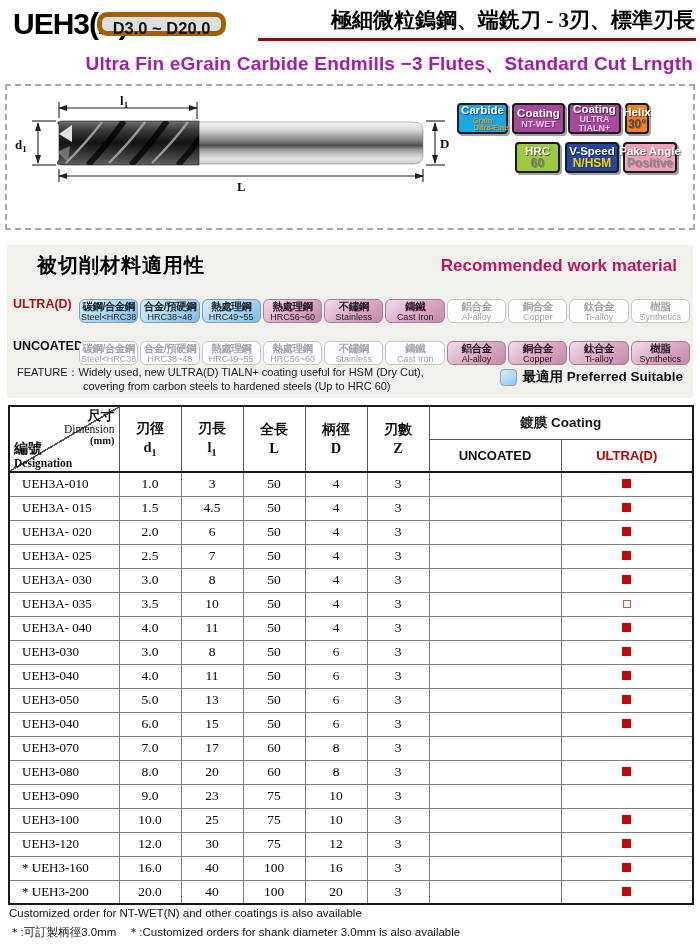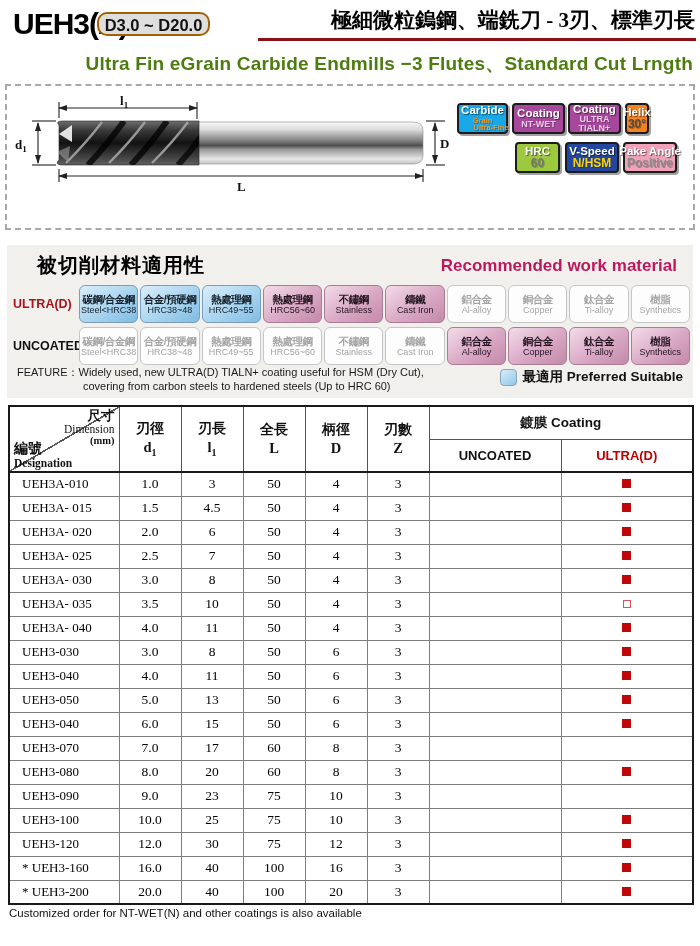--- a/index.html
+++ b/index.html
@@ -5,22 +5,22 @@
   html,body { margin:0; padding:0; background:#fff; }
   * { box-sizing:border-box; }
   .page {
     position:relative; width:700px; height:946px; background:#ffffff;
     font-family:"Liberation Sans", sans-serif; color:#111; overflow:hidden;
   }
 
   
   .model { position:absolute; left:13px; top:7px; font-size:30px; font-weight:800; letter-spacing:-1px; color:#000; }
   .range-badge {
-    position:absolute; left:97px; top:12px; width:113px; height:24px;
-    background:#dedede; border:2px solid #a16207; border-radius:10px;
+    position:absolute; left:97px; top:12px; width:129px; height:24px;
+    background:#dedede; border:5px solid #a16207; border-radius:10px;
     font-size:16.5px; font-weight:bold; text-align:center; line-height:22px; color:#111;
   }
   .title-zh {
     position:absolute; right:5px; top:6px; font-family:"Liberation Serif","DejaVu Serif",serif;
     font-size:21px; font-weight:700; color:#000; white-space:nowrap;
   }
   .red-underline { position:absolute; left:258px; top:38px; width:438px; height:3px; }
   .subtitle {
     position:absolute; right:7px; top:51px; font-size:19px; font-weight:bold;
     white-space:nowrap; letter-spacing:0.2px;
@@ -45,21 +45,21 @@
   .badge.sub-tiny  .b-sub { font-size:7.5px; }
   .badge.sub-small .b-sub { font-size:9px; }
   .badge.sub-big   .b-sub { font-size:12px; }
 
   
   .mat-panel { position:absolute; left:7px; top:245px; width:686px; height:153px; background:#f1f0ed; border-radius:0; }
   .mat-title-zh { position:absolute; left:30px; top:7px; font-size:20px; font-weight:bold; color:#000; letter-spacing:1px; }
   .mat-title-en { position:absolute; right:16px; top:11px; font-size:17px; font-weight:bold; }
   .mat-row { position:absolute; left:6px; right:3px; height:38px; display:flex; align-items:center; }
   .mat-row-label { width:66px; font-size:12.5px; font-weight:bold; flex:none; }
-  .mat-cells { flex:1; display:flex; gap:2px; height:38px; }
+  .mat-cells { flex:1; display:flex; gap:2px; height:38px;align-items:flex-end; }
   .mat-cell {
     flex:1; border-radius:6px; display:flex; flex-direction:column; justify-content:center;
     text-align:center; line-height:1.15; overflow:hidden;
   }
   .mat-cell .m-zh { font-size:10.5px; font-weight:bold; letter-spacing:-0.5px; }
   .mat-cell .m-en { font-size:9px; }
   .mat-cell.r-preferred { background:linear-gradient(145deg,#d9edfa 0%,#a8d4ef 55%,#7fbce4 100%); border:1px solid #7d9db8; color:#15202a; }
   .mat-cell.r-suitable  { background:linear-gradient(145deg,#f3dce9 0%,#d9a8c4 55%,#c489aa 100%); border:1px solid #a87d95; color:#241520; }
   .mat-cell.r-none      { background:#fdfdfd; border:1px solid #c6c6c6; color:#a5a5a5; }
   .mat-footer { position:absolute; left:10px; right:10px; top:120px; display:flex; align-items:flex-start; }
@@ -106,21 +106,21 @@
 </style>
 </head>
 <body>
 
 <div class="page">
 
   <div class="model">UEH3(A)</div>
   <div class="range-badge">D3.0 ~ D20.0</div>
   <div class="title-zh">極細微粒鎢鋼、端銑刀 - 3刃、標準刃長</div>
   <div class="red-underline" style="background: rgb(138, 18, 22);"></div>
-  <div class="subtitle" style="color: #4d7c0f;">Ultra Fin eGrain Carbide Endmills −3 Flutes、Standard Cut Lrngth</div>
+  <div class="subtitle" style="color: #a21caf;">Ultra Fin eGrain Carbide Endmills −3 Flutes、Standard Cut Lrngth</div>
 
   <div class="dashed-box"></div>
 
   <svg class="diagram-svg" viewBox="0 0 440 133">
     <defs>
       <marker id="arr" markerWidth="9" markerHeight="7" refX="8" refY="3" orient="auto-start-reverse" markerUnits="userSpaceOnUse">
         <path d="M0,0 L9,3 L0,6 Z" fill="#222"></path>
       </marker>
       <linearGradient id="shankGrad" x1="0" y1="0" x2="0" y2="1">
         <stop offset="0" stop-color="#f6f6f6"></stop>
@@ -564,14 +564,15 @@
             <td>20</td>
             <td>3</td>
             <td></td>
             <td><span class="sq-filled"></span></td>
           </tr>
         </tbody>
     </table>
   </div>
 
   <div class="footnote1">Customized order for NT-WET(N) and other coatings is also available</div>
+  <div class="footnote2">＊:可訂製柄徑3.0mm　＊:Customized orders for shank diameter 3.0mm is also available</div>
 
 </div>
 
 </body></html>

